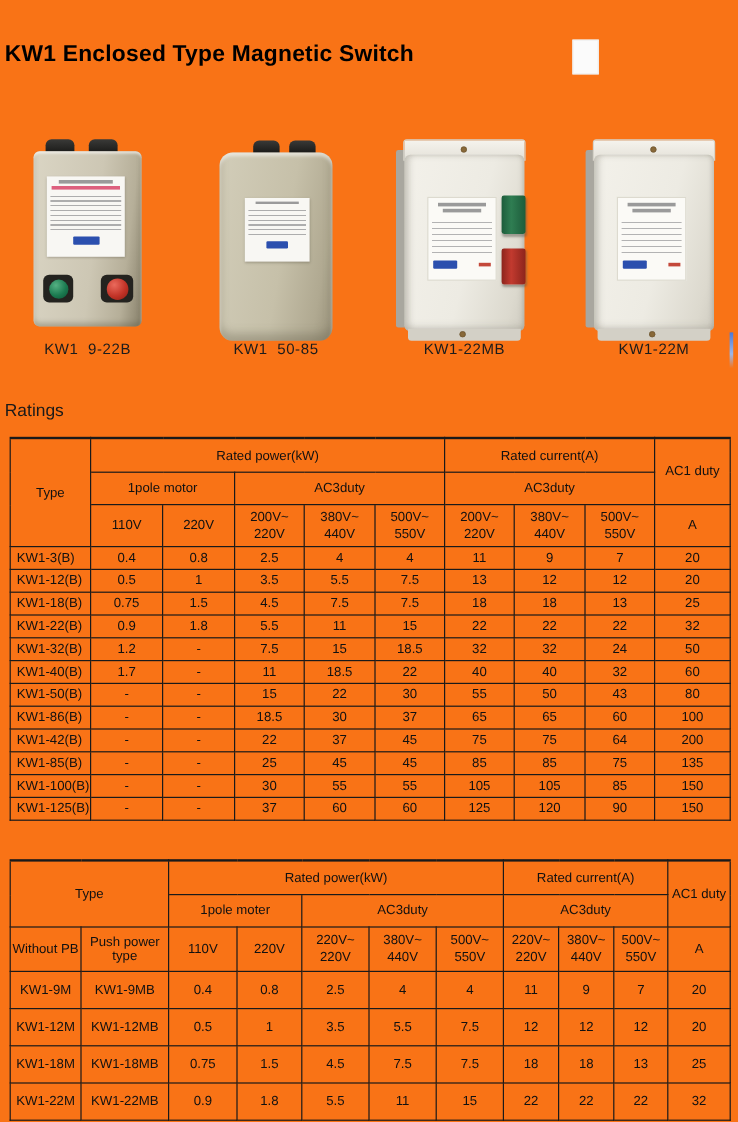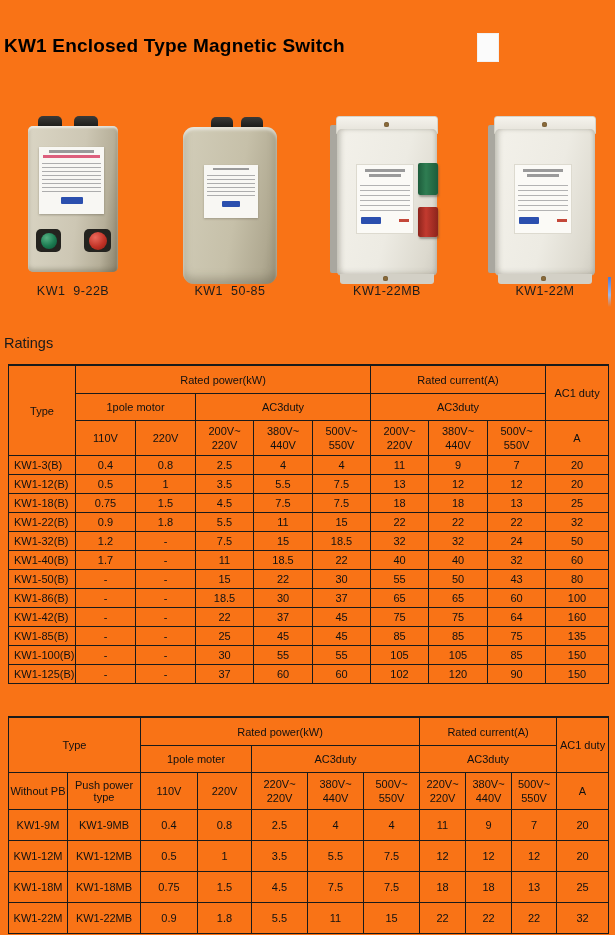--- a/index.html
+++ b/index.html
@@ -347,21 +347,21 @@
         <tr>
           <td>KW1-42(B)</td>
           <td>-</td>
           <td>-</td>
           <td>22</td>
           <td>37</td>
           <td>45</td>
           <td>75</td>
           <td>75</td>
           <td>64</td>
-          <td>160</td>
+          <td>200</td>
         </tr>
         <tr>
           <td>KW1-85(B)</td>
           <td>-</td>
           <td>-</td>
           <td>25</td>
           <td>45</td>
           <td>45</td>
           <td>85</td>
           <td>85</td>
@@ -380,21 +380,21 @@
           <td>85</td>
           <td>150</td>
         </tr>
         <tr>
           <td>KW1-125(B)</td>
           <td>-</td>
           <td>-</td>
           <td>37</td>
           <td>60</td>
           <td>60</td>
-          <td>102</td>
+          <td>125</td>
           <td>120</td>
           <td>90</td>
           <td>150</td>
         </tr>
       </tbody>
   </table>
 
   <table id="table2">
     <colgroup>
       <col style="width:59px">

